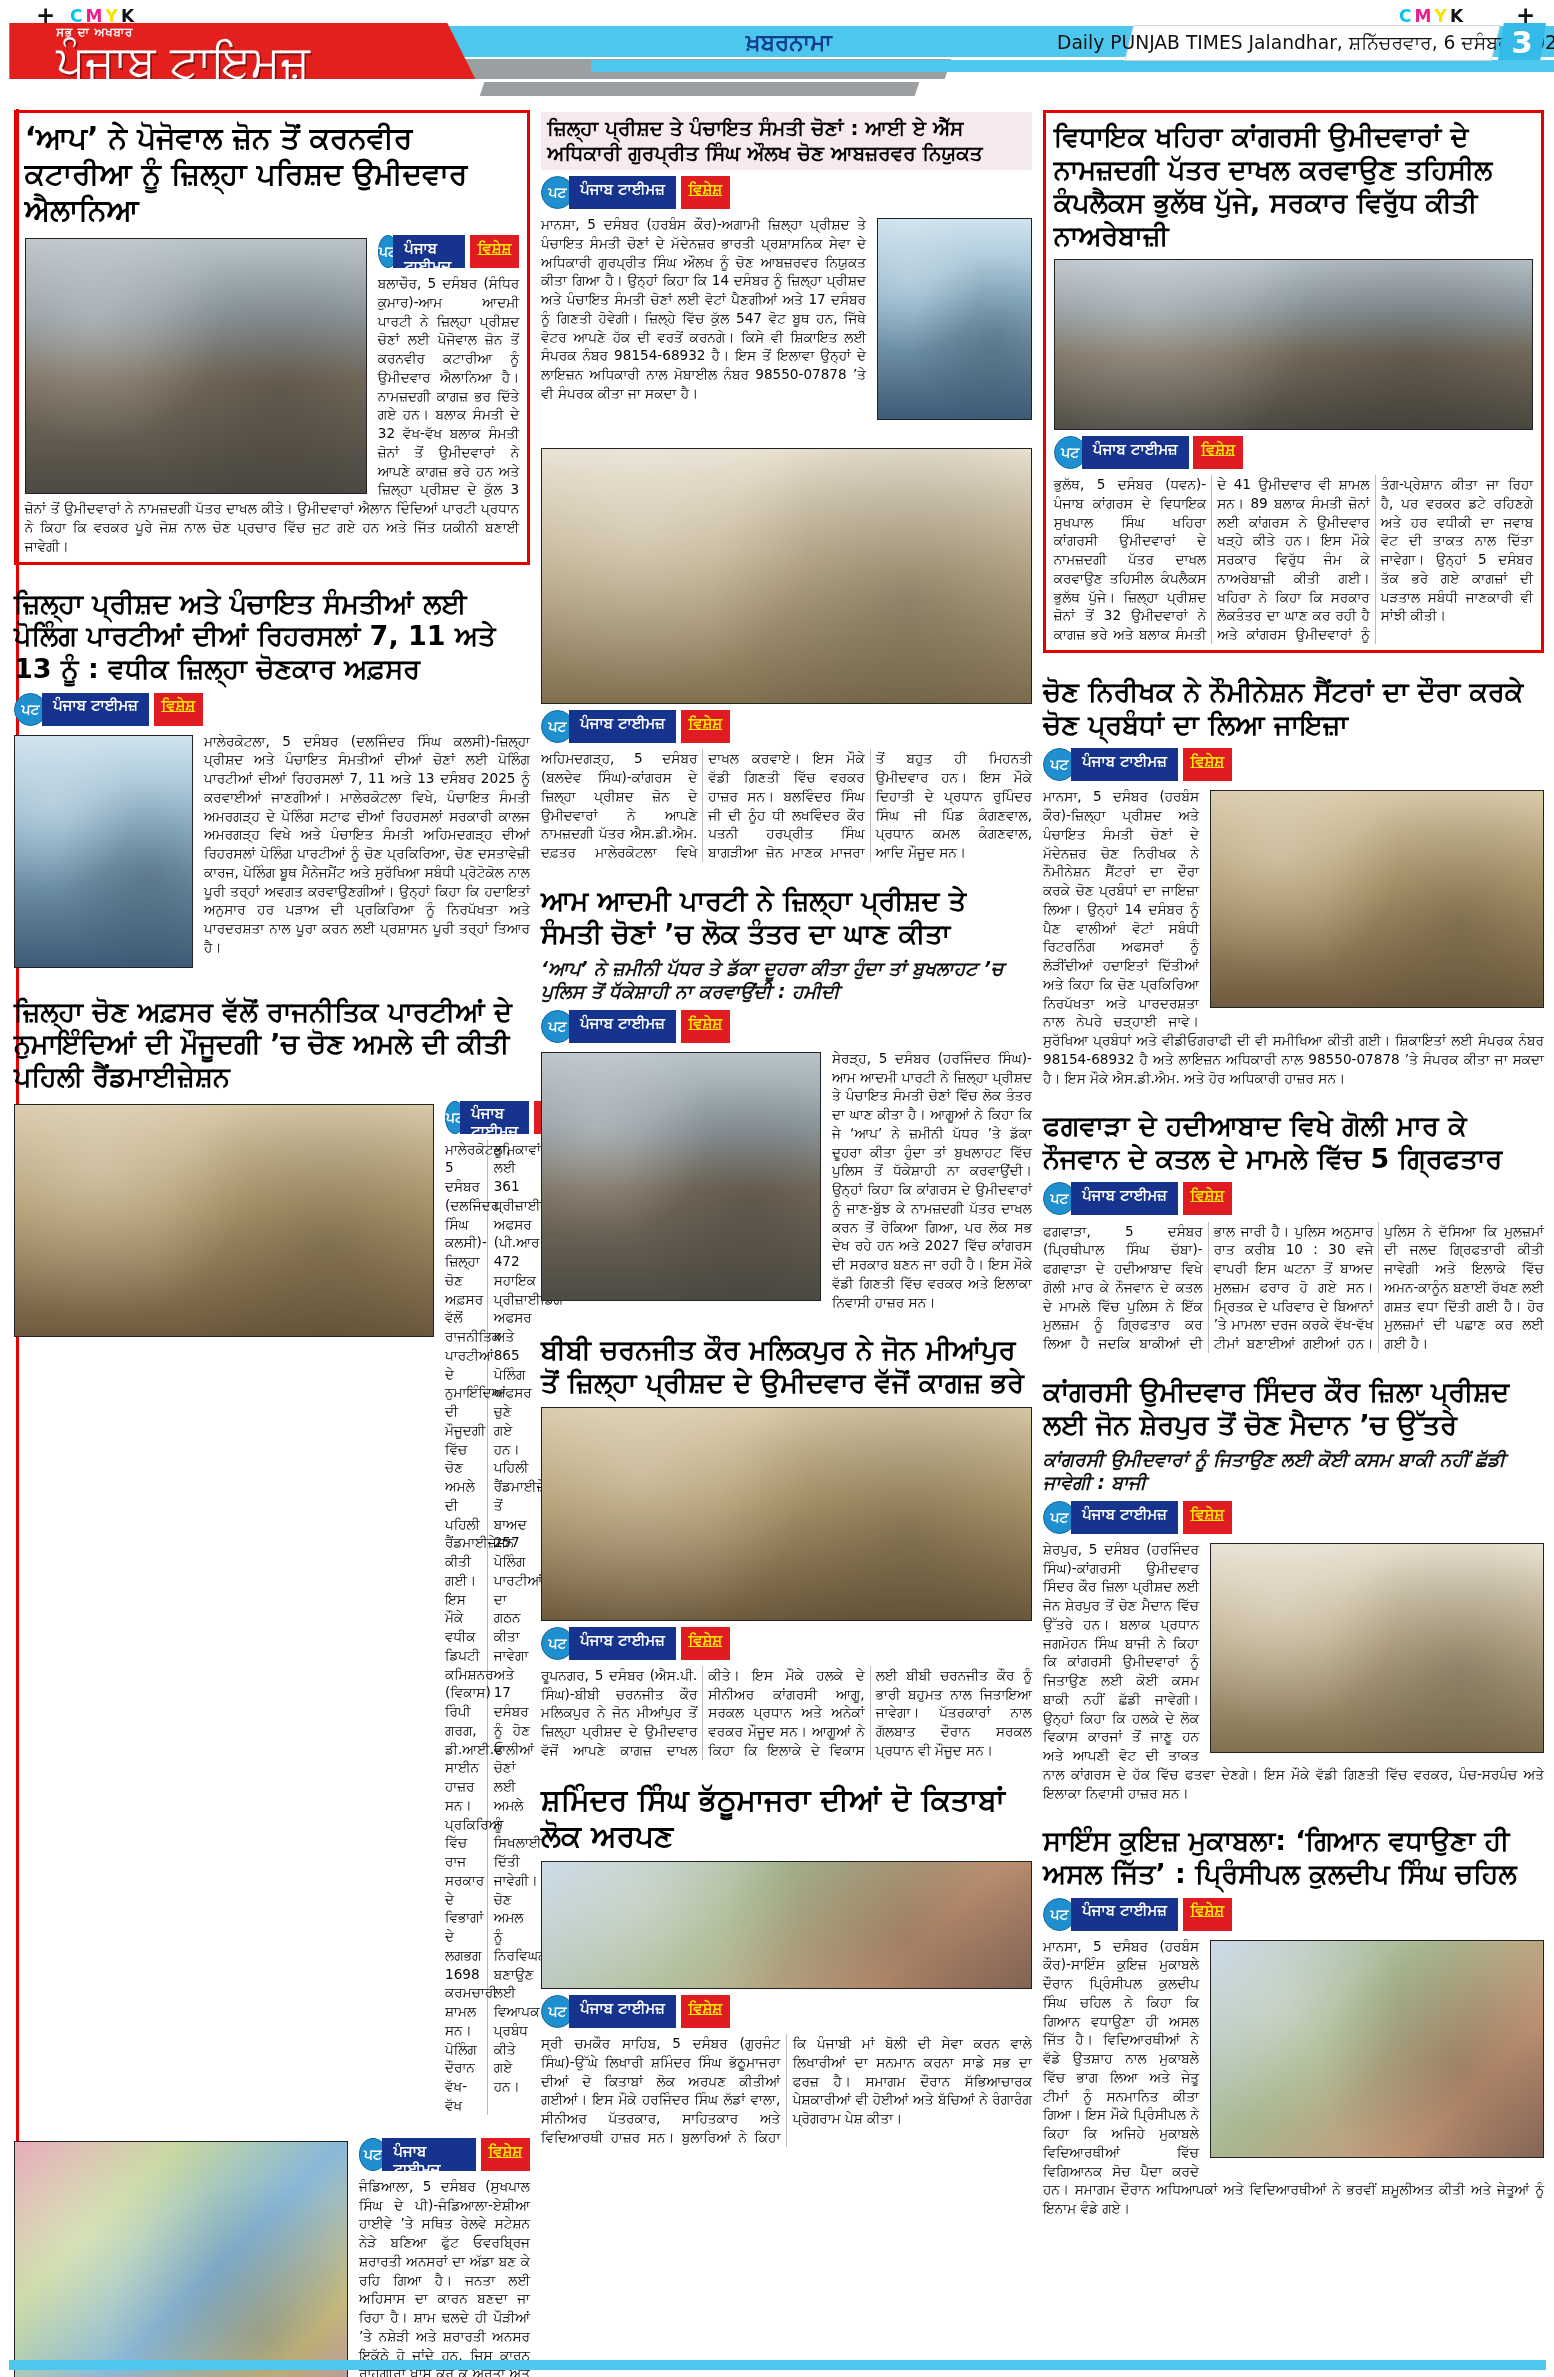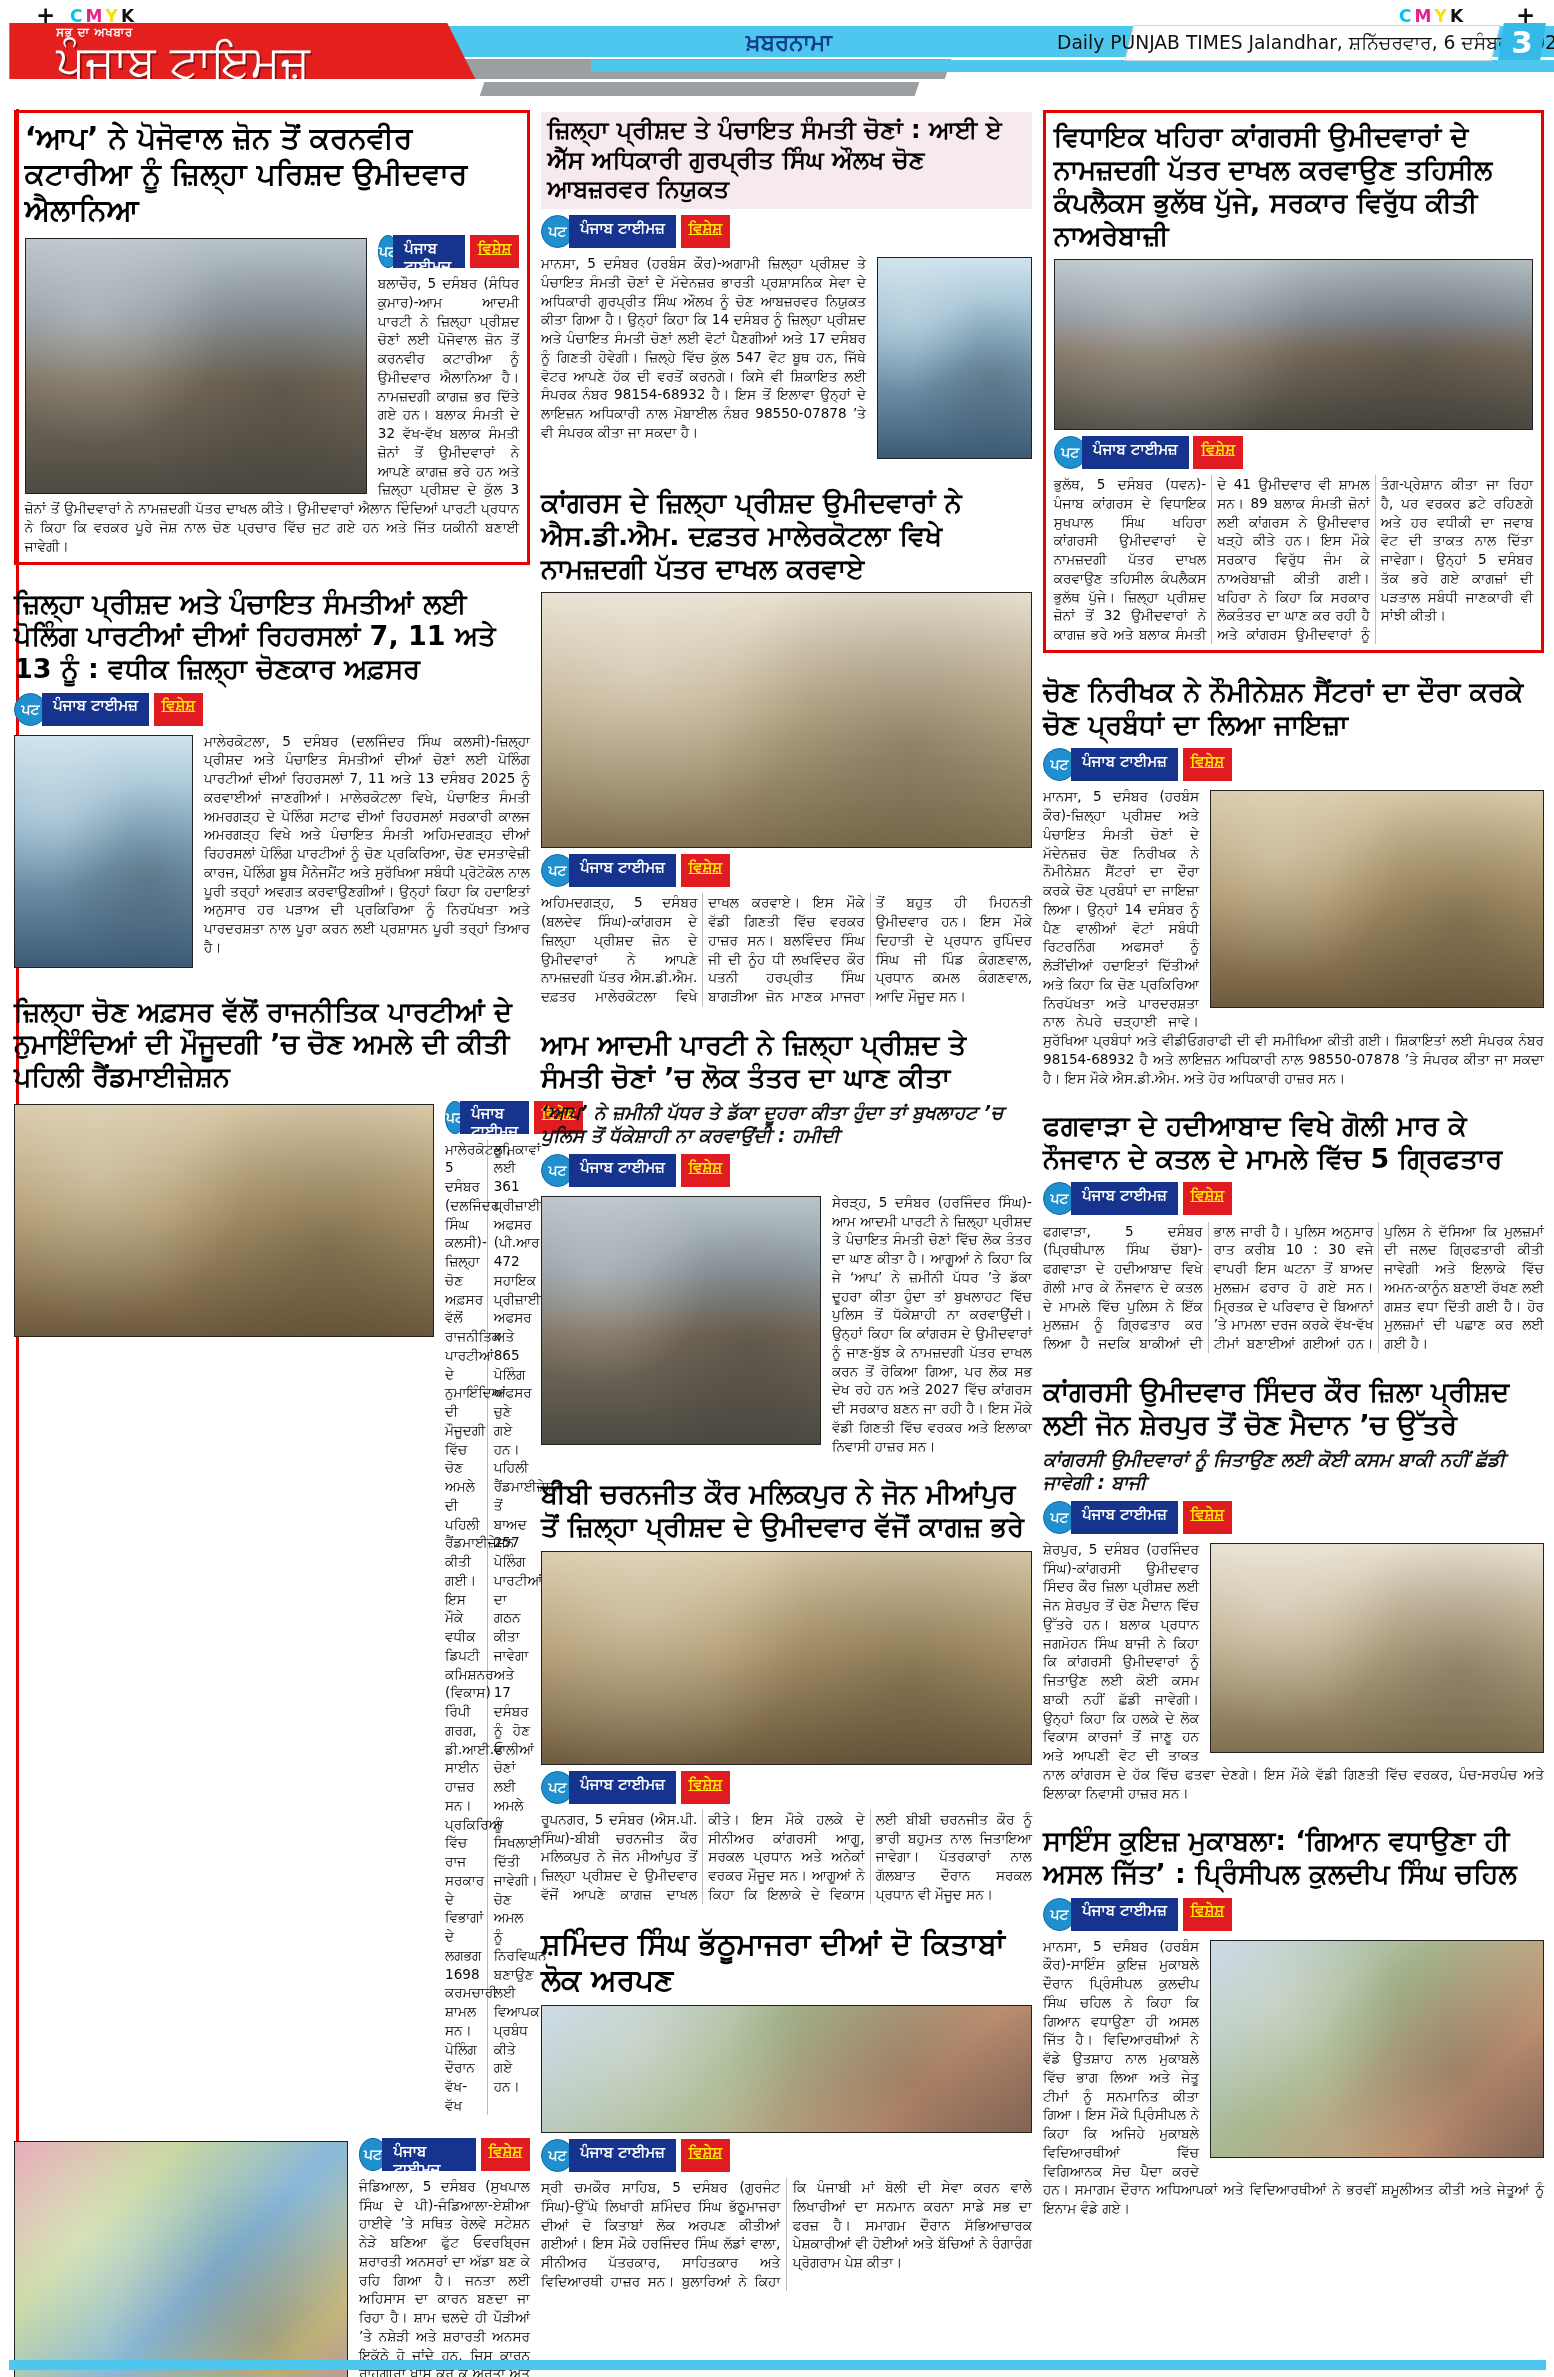--- a/index.html
+++ b/index.html
@@ -26,21 +26,21 @@
   #dateline-box .in{transform:skewX(14deg);font-size:18.7px;color:#111;white-space:nowrap;}
   #pageno{position:absolute;left:1498px;top:3.1px;width:48px;height:37px;background:#35b9e9;
         color:#fff;font-size:31px;font-weight:bold;display:flex;align-items:center;justify-content:center;
         clip-path:polygon(12% 0,100% 0,88% 100%,0 100%);}
   
   #grid{position:absolute;left:14px;top:110px;width:1530px;display:flex;gap:11px;}
   .colL{width:516px;} .colM{width:491px;} .colR{width:501px;}
   .article{margin-bottom:23px;position:relative;}
   .redbox{border:3.1px solid #e60000;padding:6.2px 7.8px;}
   .hl{font-weight:bold;color:#000;line-height:1.22;margin:1.6px 0 6.2px 0;}
-  .hl.h38{font-size:29.5px;} .hl.h34{font-size:27px;} .hl.h30{font-size:24px;}
+  .hl.h38{font-size:29.5px;} .hl.h34{font-size:27px;} .hl.h30{font-size:20px;}
   .subhead{font-style:italic;font-size:18.7px;font-weight:bold;color:#111;margin:0 0 6.2px 0;line-height:1.25;}
   .body{font-size:13.6px;line-height:1.38;text-align:justify;color:#0a0a0a;}
   .cols2{column-count:2;column-gap:12.4px;column-rule:0.8px solid #bbb;}
   .cols3{column-count:3;column-gap:11px;column-rule:0.8px solid #bbb;}
   .photo{border:1.6px solid #222;box-sizing:border-box;position:relative;overflow:hidden;margin-bottom:6.2px;}
   .photo:after{content:"";position:absolute;inset:0;
      background:radial-gradient(circle at 20% 30%,rgba(255,255,255,.25),transparent 40%),
                 radial-gradient(circle at 75% 60%,rgba(0,0,0,.18),transparent 50%);}
   .ph-crowd{background:linear-gradient(180deg,#b9c4c9 0%,#8f9aa0 30%,#7a6f5f 55%,#4d4a42 100%);}
   .ph-meet{background:linear-gradient(180deg,#d8c9a8 0%,#b09a6e 45%,#6e5b3e 100%);}
@@ -164,21 +164,20 @@
             </span>
           <span class="b-paper">ਪੰਜਾਬ ਟਾਈਮਜ਼</span>
           <span class="b-special">ਵਿਸ਼ੇਸ਼</span>
         </div>
         <div class="photo ph-portrait fr" style="width:155px;height:202px;"></div>
         <div class="body">ਮਾਨਸਾ, 5 ਦਸੰਬਰ (ਹਰਬੰਸ ਕੌਰ)-ਅਗਾਮੀ ਜ਼ਿਲ੍ਹਾ ਪ੍ਰੀਸ਼ਦ ਤੇ ਪੰਚਾਇਤ ਸੰਮਤੀ ਚੋਣਾਂ ਦੇ ਮੱਦੇਨਜ਼ਰ ਭਾਰਤੀ ਪ੍ਰਸ਼ਾਸਨਿਕ ਸੇਵਾ ਦੇ ਅਧਿਕਾਰੀ ਗੁਰਪ੍ਰੀਤ ਸਿੰਘ ਔਲਖ ਨੂੰ ਚੋਣ ਆਬਜ਼ਰਵਰ ਨਿਯੁਕਤ ਕੀਤਾ ਗਿਆ ਹੈ। ਉਨ੍ਹਾਂ ਕਿਹਾ ਕਿ 14 ਦਸੰਬਰ ਨੂੰ ਜ਼ਿਲ੍ਹਾ ਪ੍ਰੀਸ਼ਦ ਅਤੇ ਪੰਚਾਇਤ ਸੰਮਤੀ ਚੋਣਾਂ ਲਈ ਵੋਟਾਂ ਪੈਣਗੀਆਂ ਅਤੇ 17 ਦਸੰਬਰ ਨੂੰ ਗਿਣਤੀ ਹੋਵੇਗੀ। ਜ਼ਿਲ੍ਹੇ ਵਿੱਚ ਕੁੱਲ 547 ਵੋਟ ਬੂਥ ਹਨ, ਜਿੱਥੇ ਵੋਟਰ ਆਪਣੇ ਹੱਕ ਦੀ ਵਰਤੋਂ ਕਰਨਗੇ। ਕਿਸੇ ਵੀ ਸ਼ਿਕਾਇਤ ਲਈ ਸੰਪਰਕ ਨੰਬਰ 98154-68932 ਹੈ। ਇਸ ਤੋਂ ਇਲਾਵਾ ਉਨ੍ਹਾਂ ਦੇ ਲਾਇਜ਼ਨ ਅਧਿਕਾਰੀ ਨਾਲ ਮੋਬਾਈਲ ਨੰਬਰ 98550-07878 ’ਤੇ ਵੀ ਸੰਪਰਕ ਕੀਤਾ ਜਾ ਸਕਦਾ ਹੈ।</div>
         <div class="clr"></div>
       </div>
 
       <div class="article">
-        <div class="hl h34">ਕਾਂਗਰਸ ਦੇ ਜ਼ਿਲ੍ਹਾ ਪ੍ਰੀਸ਼ਦ ਉਮੀਦਵਾਰਾਂ ਨੇ ਐਸ.ਡੀ.ਐਮ. ਦਫ਼ਤਰ ਮਾਲੇਰਕੋਟਲਾ ਵਿਖੇ ਨਾਮਜ਼ਦਗੀ ਪੱਤਰ ਦਾਖਲ ਕਰਵਾਏ</div>
         <div class="photo ph-office" style="width:100%;height:256px;"></div>
         <div class="badge">
           <span class="b-circ">
               <span>ਪਟ</span>
             </span>
           <span class="b-paper">ਪੰਜਾਬ ਟਾਈਮਜ਼</span>
           <span class="b-special">ਵਿਸ਼ੇਸ਼</span>
         </div>
         <div class="body cols3">ਅਹਿਮਦਗੜ੍ਹ, 5 ਦਸੰਬਰ (ਬਲਦੇਵ ਸਿੰਘ)-ਕਾਂਗਰਸ ਦੇ ਜ਼ਿਲ੍ਹਾ ਪ੍ਰੀਸ਼ਦ ਜ਼ੋਨ ਦੇ ਉਮੀਦਵਾਰਾਂ ਨੇ ਆਪਣੇ ਨਾਮਜ਼ਦਗੀ ਪੱਤਰ ਐਸ.ਡੀ.ਐਮ. ਦਫ਼ਤਰ ਮਾਲੇਰਕੋਟਲਾ ਵਿਖੇ ਦਾਖਲ ਕਰਵਾਏ। ਇਸ ਮੌਕੇ ਵੱਡੀ ਗਿਣਤੀ ਵਿੱਚ ਵਰਕਰ ਹਾਜ਼ਰ ਸਨ। ਬਲਵਿੰਦਰ ਸਿੰਘ ਜੀ ਦੀ ਨੂੰਹ ਧੀ ਲਖਵਿੰਦਰ ਕੌਰ ਪਤਨੀ ਹਰਪ੍ਰੀਤ ਸਿੰਘ ਬਾਗੜੀਆ ਜ਼ੋਨ ਮਾਣਕ ਮਾਜਰਾ ਤੋਂ ਬਹੁਤ ਹੀ ਮਿਹਨਤੀ ਉਮੀਦਵਾਰ ਹਨ। ਇਸ ਮੌਕੇ ਦਿਹਾਤੀ ਦੇ ਪ੍ਰਧਾਨ ਰੁਪਿੰਦਰ ਸਿੰਘ ਜੀ ਪਿੰਡ ਕੰਗਣਵਾਲ, ਪ੍ਰਧਾਨ ਕਮਲ ਕੰਗਣਵਾਲ, ਆਦਿ ਮੌਜੂਦ ਸਨ।</div>
         <div class="clr"></div>

